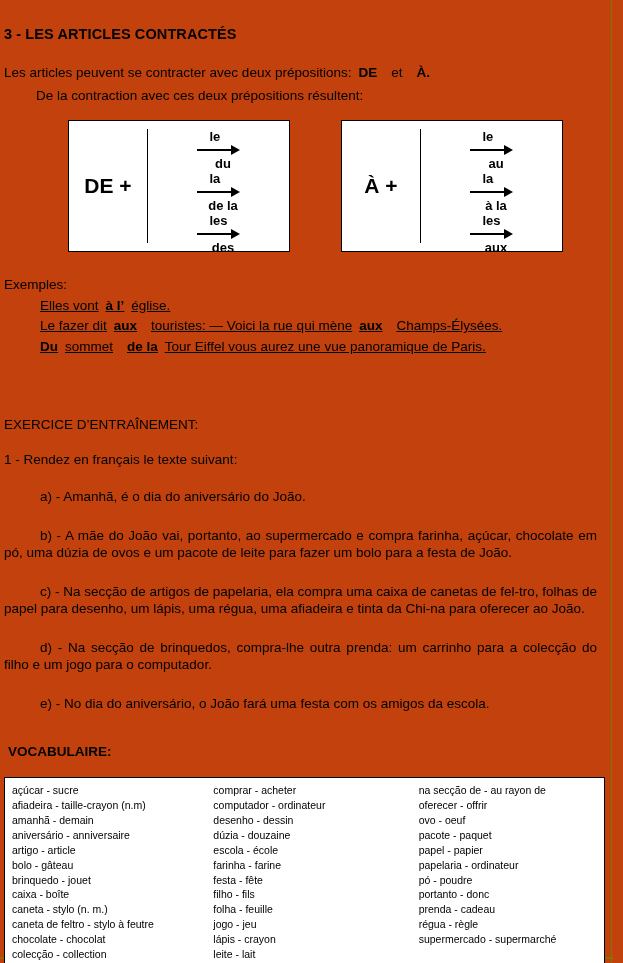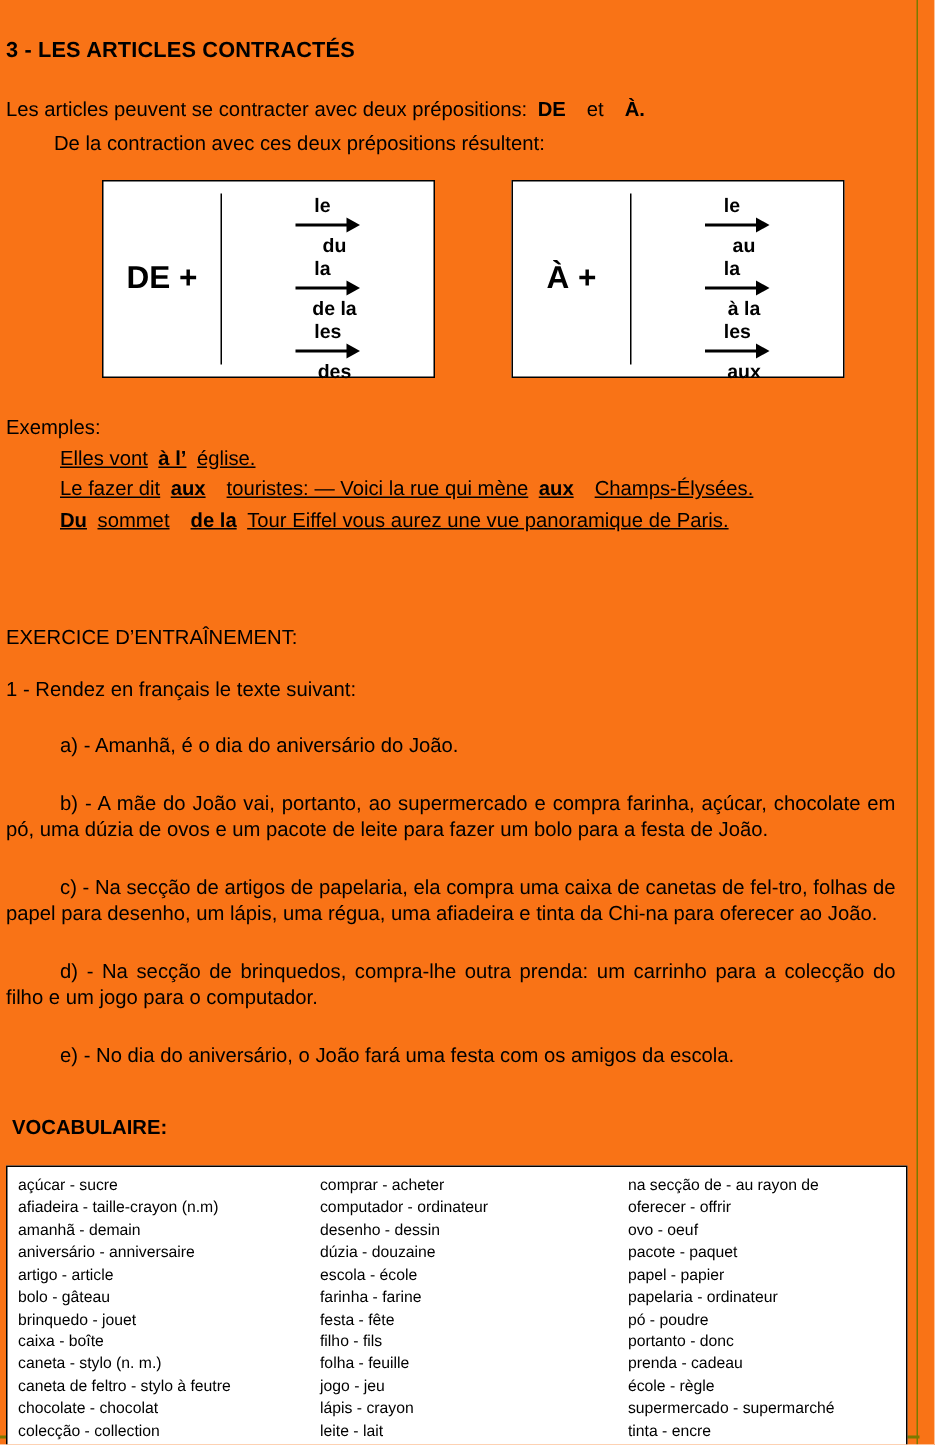--- a/index.html
+++ b/index.html
@@ -7,21 +7,21 @@
     padding: 0;
     background: #ffffff;
   }
   body {
     font-family: "Liberation Sans", sans-serif;
   }
   #page {
     position: relative;
     width: 623px;
     height: 963px;
-    background: #f97316;
+    background: #c2410c;
     overflow: hidden;
     box-sizing: border-box;
   }
   
   .frame-right {
     position: absolute;
     top: 0;
     right: 11px;
     width: 1px;
     height: 963px;
@@ -326,20 +326,19 @@
       <div class="vcol c3">
         <div class="vitem">na secção de - au rayon de</div>
         <div class="vitem">oferecer  - offrir</div>
         <div class="vitem">ovo - oeuf</div>
         <div class="vitem">pacote - paquet</div>
         <div class="vitem">papel - papier</div>
         <div class="vitem">papelaria - ordinateur</div>
         <div class="vitem">pó - poudre</div>
         <div class="vitem">portanto - donc</div>
         <div class="vitem">prenda - cadeau</div>
-        <div class="vitem">école - règle</div>
+        <div class="vitem">régua - règle</div>
         <div class="vitem">supermercado - supermarché</div>
-        <div class="vitem">tinta -  encre</div>
       </div>
     </div>
 
   </div>
 </div>
 
 </body></html>

